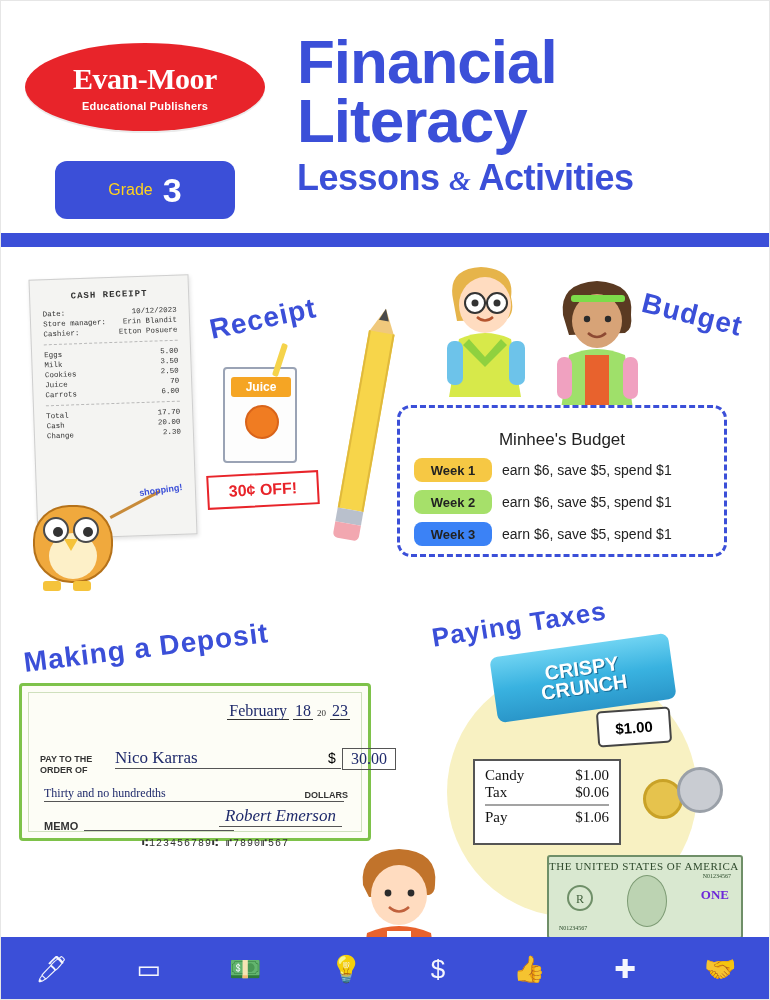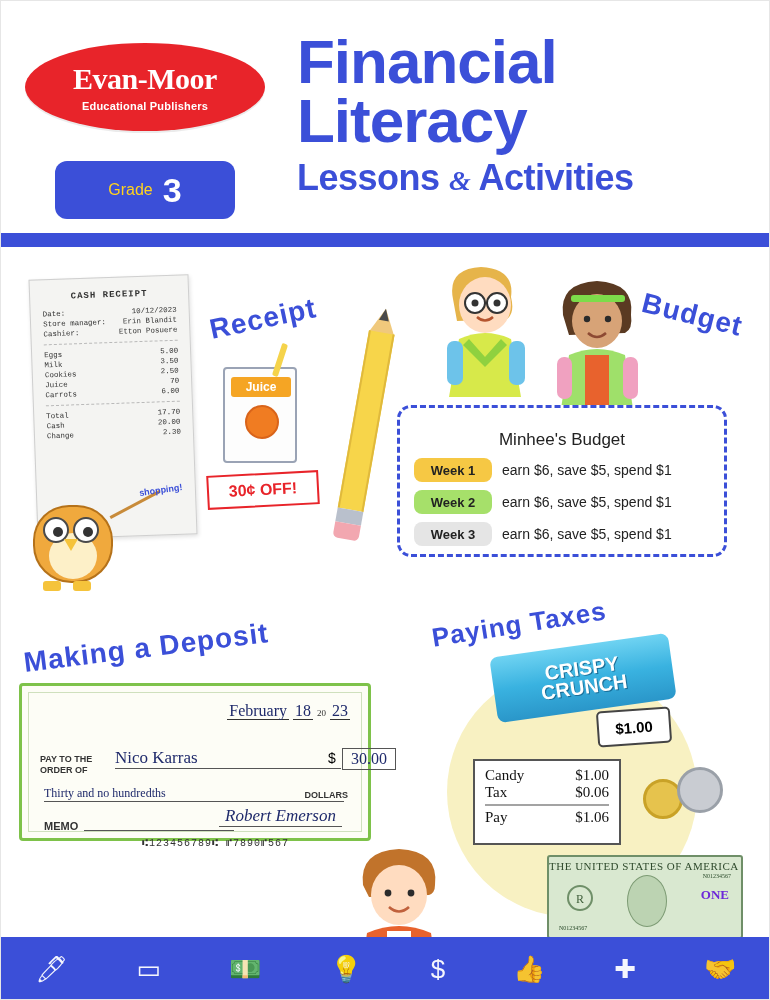--- a/index.html
+++ b/index.html
@@ -145,21 +145,21 @@
   
   .budget-card {
     position:absolute; left:396px; top:158px; width:330px; height:152px;
     background:#ffffff; border:3px dashed #3b4fd8; border-radius:14px; padding:10px 14px;
   }
   .budget-title { text-align:center; font-size:17px; font-weight:normal; color:#222; margin:12px 0 8px; }
   .budget-row { display:flex; align-items:center; gap:10px; margin-bottom:8px; }
   .wk-pill { width:78px; height:24px; border-radius:8px; font-size:13px; font-weight:bold; color:#222; display:flex;align-items:center;justify-content:center; }
   .wk1 { background:#f6c844; }
   .wk2 { background:#a6e06a; }
-  .wk3 { background:#e5e5e5; }
+  .wk3 { background:#3b82f6; }
   .budget-text { font-size:14px; color:#222; }
 
   
   .check {
     position:absolute; left:18px; top:436px; width:352px; height:158px;
     background:#fdfdf6; border:3px solid #7ec24a; border-radius:4px;
   }
   .check-inner { position:absolute; inset:6px; border:1px solid #cfe0bd; }
   .ck-date { position:absolute; right:18px; top:16px; font-family:"Liberation Serif", serif; font-size:16px; color:#1f2a6b; }
   .ck-date u { text-decoration:none; border-bottom:1px solid #333; padding:0 2px; }

